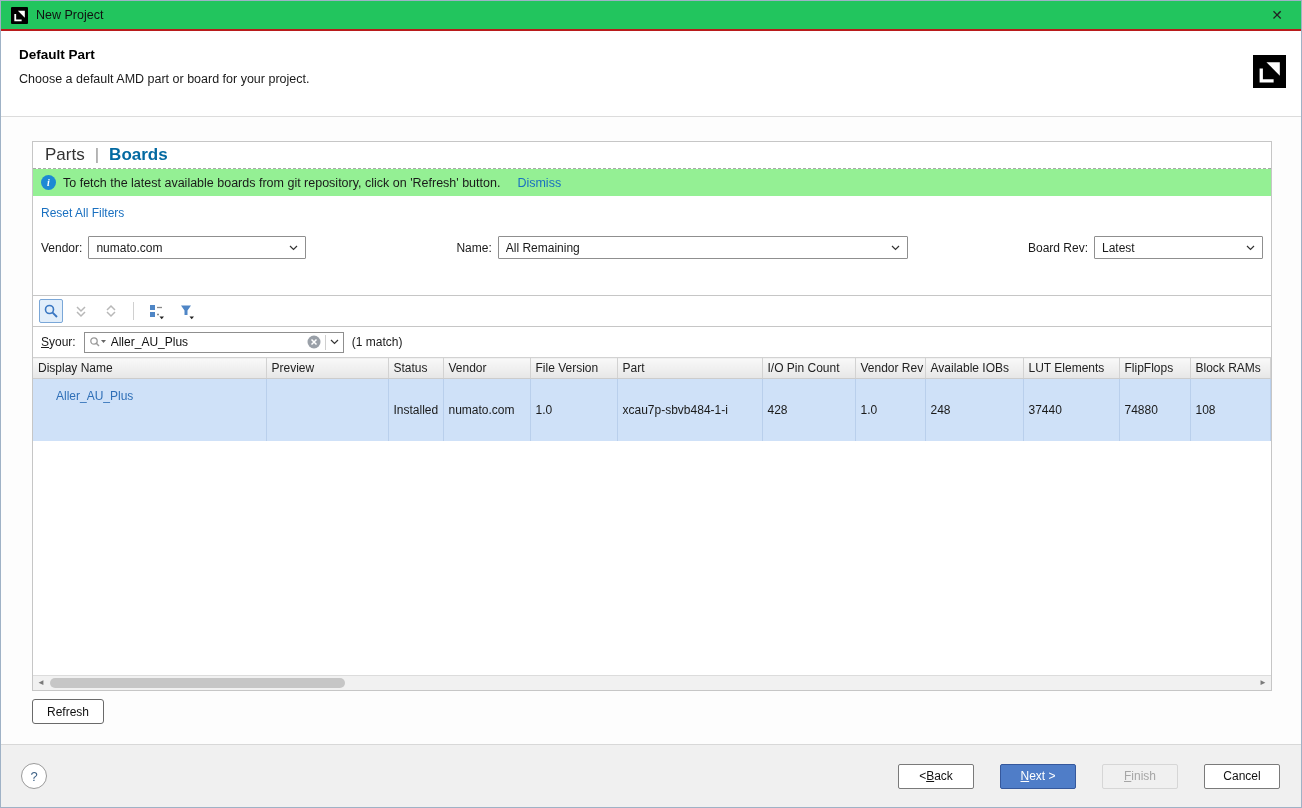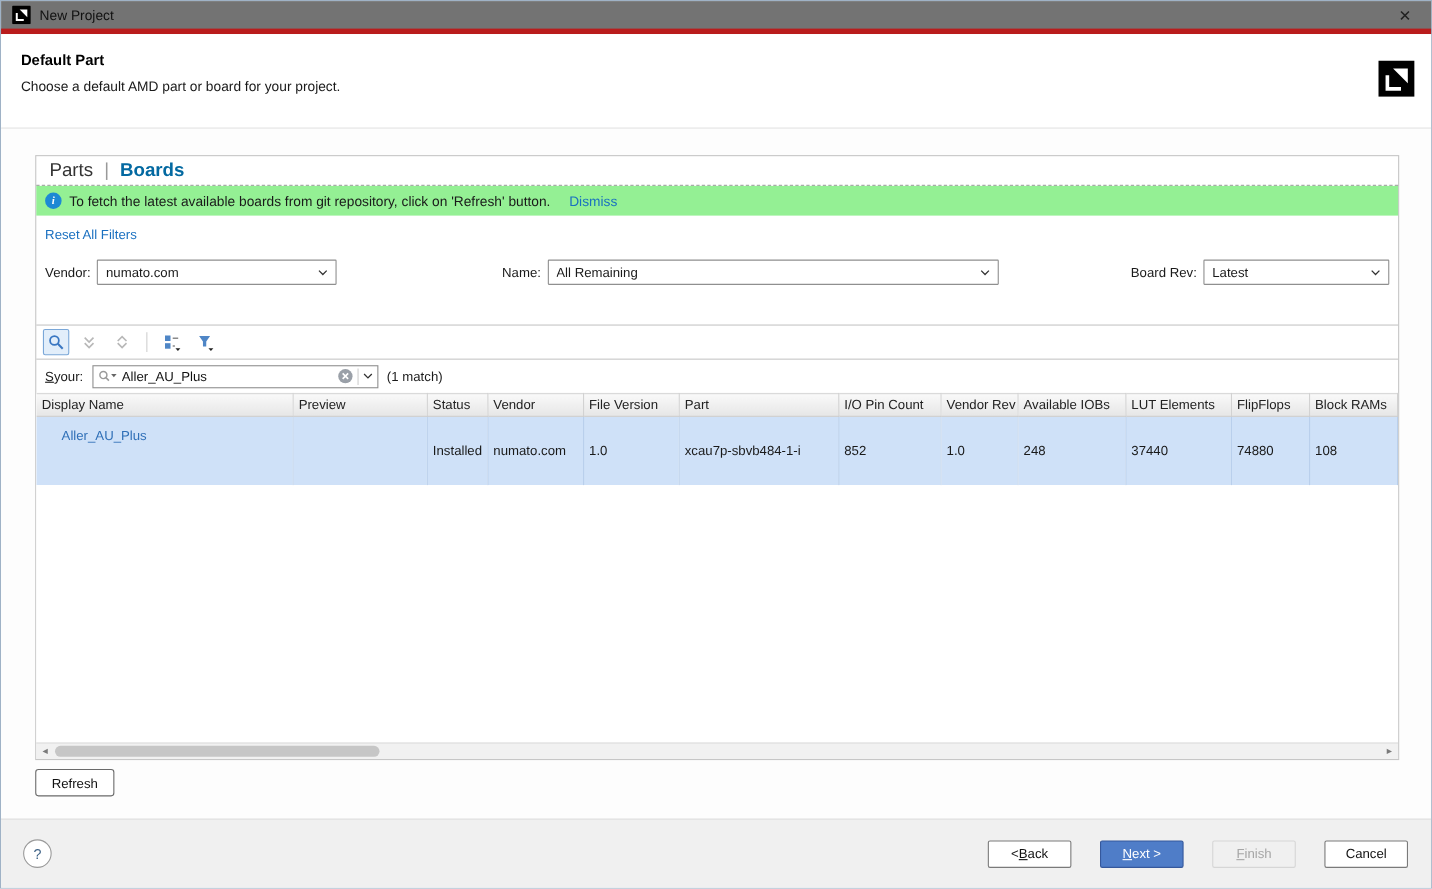--- a/index.html
+++ b/index.html
@@ -2,21 +2,21 @@
 <html><head>
 <meta charset="utf-8">
 <style>
   * { box-sizing: border-box; margin: 0; padding: 0; }
   html, body { width: 1302px; height: 808px; }
   body { font-family: "Liberation Sans", sans-serif; font-size: 12px; color: #1a1a1a; background: #fff; }
 
   .dialog { width: 1302px; height: 808px; border: 1px solid #9fb2c6; background: #fff; display: flex; flex-direction: column; position: relative; }
 
   
-  .titlebar { flex: 0 0 30px; background: #737373; border-bottom: 5px solid #b91c1c; display: flex; align-items: center; padding: 0 10px; gap: 8px; }
+  .titlebar { flex: 0 0 30px; background: #22c55e; border-bottom: 2px solid #b91c1c; display: flex; align-items: center; padding: 0 10px; gap: 8px; }
   .titlebar-title { font-size: 12.5px; color: #111; }
   .close-btn { margin-left: auto; padding: 2px 8px; font-size: 14px; color: #222; cursor: default; }
 
   
   .header { flex: 0 0 86px; background: #fff; border-bottom: 1px solid #dcdcdc; position: relative; padding: 16px 18px 0 18px; }
   .h-title { font-weight: bold; font-size: 13.5px; color: #000; }
   .h-sub { margin-top: 10px; font-size: 12.5px; color: #1a1a1a; }
   .amd-logo-box { position: absolute; right: 15px; top: 24px; width: 33px; height: 33px; }
 
   
@@ -246,21 +246,21 @@
             </tr>
           </thead>
           <tbody>
             <tr>
               <td class="name-cell"><a class="row-link">Aller_AU_Plus</a></td>
               <td></td>
               <td>Installed</td>
               <td>numato.com</td>
               <td>1.0</td>
               <td>xcau7p-sbvb484-1-i</td>
-              <td>852</td>
+              <td>428</td>
               <td>1.0</td>
               <td>248</td>
               <td>37440</td>
               <td>74880</td>
               <td>108</td>
             </tr>
           </tbody>
         </table>
       </div>
 

